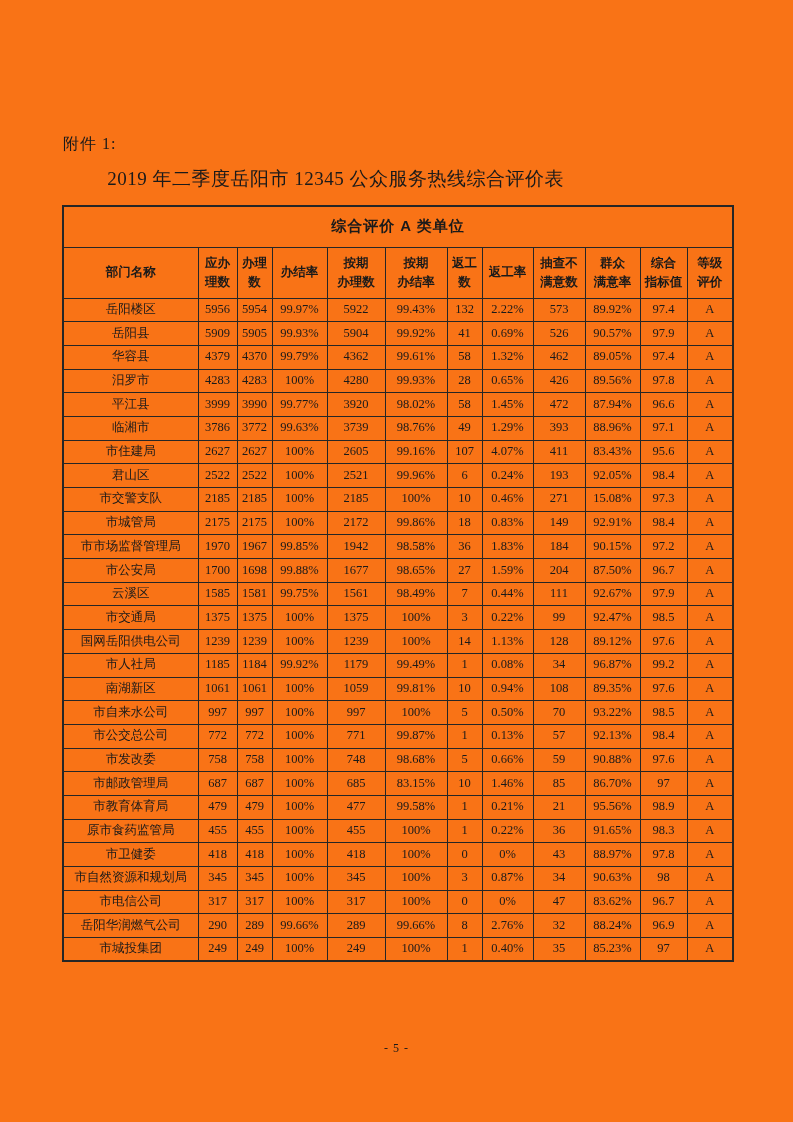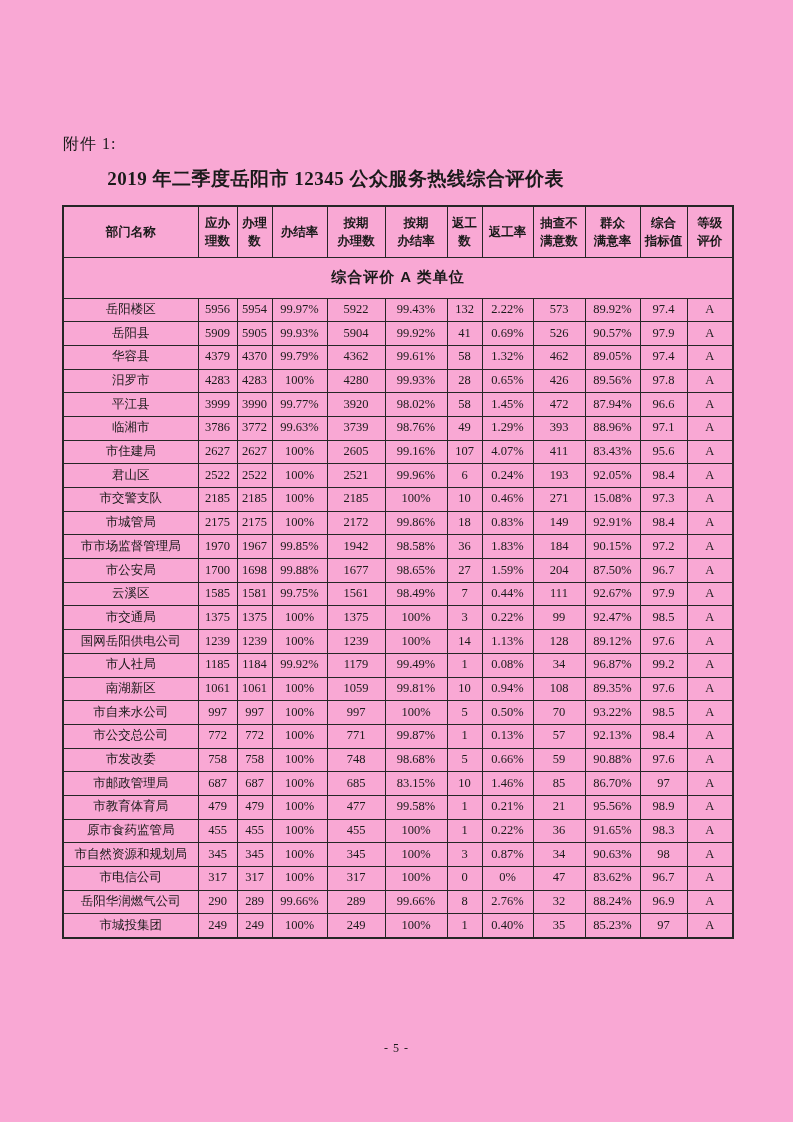--- a/index.html
+++ b/index.html
@@ -4,28 +4,28 @@
 <style>
   * { box-sizing: border-box; }
   html, body {
     margin: 0; padding: 0;
     width: 793px; height: 1122px;
     background: #ffffff;
     font-family: "Liberation Serif", "DejaVu Serif", serif;
     color: #1a1a1a;
     position: relative;
   }
-  .page { position: absolute; inset: 0; width: 793px; height: 1122px; background:#f9a8d4; }
+  .page { position: absolute; inset: 0; width: 793px; height: 1122px; background:#f97316; }
   .attachment-label {
     position: absolute; left: 63px; top: 134px;
     font-size: 16px; letter-spacing: 1px;
   }
   .doc-title {
     position: absolute; left: 0; top: 166px; width: 671px;
-    text-align: center; font-size: 19px; font-weight: bold; margin: 0;
+    text-align: center; font-size: 19px; font-weight: normal; margin: 0;
     letter-spacing: 0.5px;
   }
   table.eval-table {
     position: absolute; left: 62px; top: 205px;
     width: 671px;
     border-collapse: collapse; table-layout: fixed;
     border: 2px solid #262626;
   }
   .eval-table th, .eval-table td {
     border: 1px solid #262626;
@@ -73,20 +73,23 @@
         <col style="width: 58px;">
         <col style="width: 62px;">
         <col style="width: 35px;">
         <col style="width: 51px;">
         <col style="width: 52px;">
         <col style="width: 55px;">
         <col style="width: 47px;">
         <col style="width: 46px;">
       </colgroup>
     <thead>
+      <tr>
+        <th class="banner-cell" colspan="12">综合评价 A 类单位</th>
+      </tr>
       <tr id="header-row">
           <th class="col-header">部门名称</th>
           <th class="col-header">应办
 理数</th>
           <th class="col-header">办理
 数</th>
           <th class="col-header">办结率</th>
           <th class="col-header">按期
 办理数</th>
           <th class="col-header">按期
@@ -96,23 +99,20 @@
           <th class="col-header">返工率</th>
           <th class="col-header">抽查不
 满意数</th>
           <th class="col-header">群众
 满意率</th>
           <th class="col-header">综合
 指标值</th>
           <th class="col-header">等级
 评价</th>
         </tr>
-      <tr>
-        <th class="banner-cell" colspan="12">综合评价 A 类单位</th>
-      </tr>
     </thead>
     <tbody id="table-body">
         <tr>
           <td>岳阳楼区</td>
           <td>5956</td>
           <td>5954</td>
           <td>99.97%</td>
           <td>5922</td>
           <td>99.43%</td>
           <td>132</td>
@@ -424,20 +424,34 @@
           <td>455</td>
           <td>100%</td>
           <td>1</td>
           <td>0.22%</td>
           <td>36</td>
           <td>91.65%</td>
           <td>98.3</td>
           <td>A</td>
         </tr>
         <tr>
+          <td>市卫健委</td>
+          <td>418</td>
+          <td>418</td>
+          <td>100%</td>
+          <td>418</td>
+          <td>100%</td>
+          <td>0</td>
+          <td>0%</td>
+          <td>43</td>
+          <td>88.97%</td>
+          <td>97.8</td>
+          <td>A</td>
+        </tr>
+        <tr>
           <td>市自然资源和规划局</td>
           <td>345</td>
           <td>345</td>
           <td>100%</td>
           <td>345</td>
           <td>100%</td>
           <td>3</td>
           <td>0.87%</td>
           <td>34</td>
           <td>90.63%</td>

